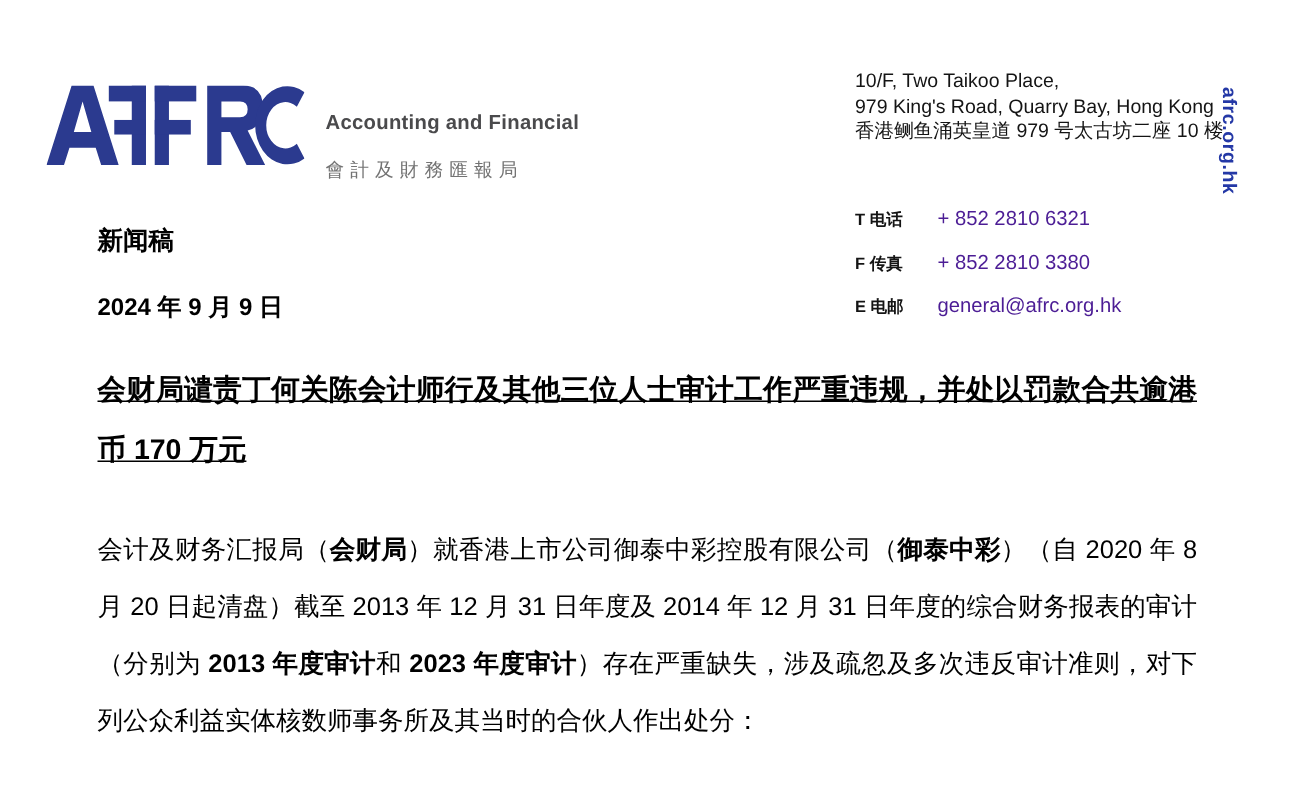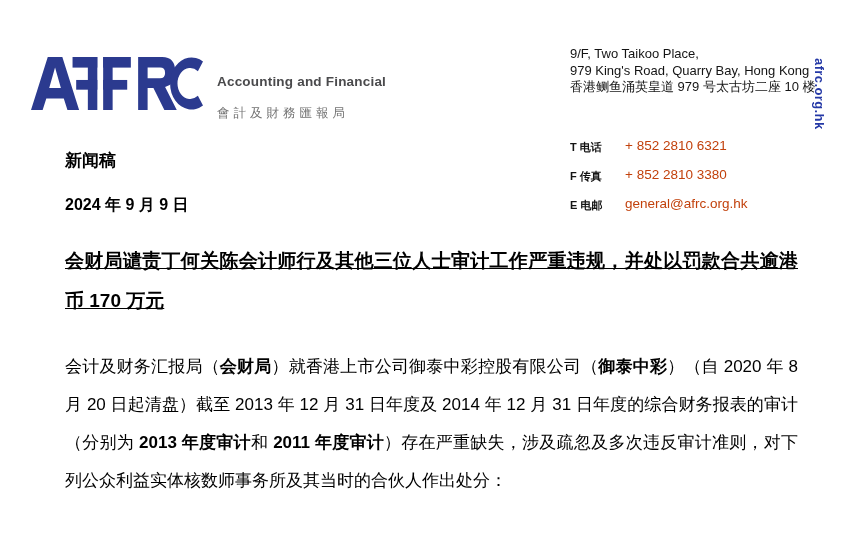--- a/index.html
+++ b/index.html
@@ -10,21 +10,21 @@
   
   .logo-wrap{position:absolute;left:31px;top:57px;width:172px;height:53px;}
   .logo-wrap svg{display:block;width:100%;height:100%;}
   .tagline{position:absolute;left:217px;top:74px;}
   .tagline .en{font-size:13.5px;font-weight:bold;color:#4a4a4c;line-height:15.5px;letter-spacing:.2px;}
   .tagline .zh{font-size:12.5px;font-weight:normal;color:#737373;letter-spacing:4px;margin-top:16px;line-height:15px;}
   .addr{position:absolute;left:570px;top:46px;font-size:13px;line-height:16.5px;color:#141414;}
   .contact{position:absolute;left:570px;top:126px;font-size:13px;}
   .contact .row{display:flex;line-height:15.6px;margin-top:12px;}
   .contact .lbl{width:55px;font-size:11px;font-weight:bold;padding-top:1.5px;color:#141414;}
-  .contact .val{font-size:13.5px;color:#c2410c;}
+  .contact .val{font-size:13.5px;color:#4c1d95;}
   .site-vert{position:absolute;left:810px;top:58px;width:20px;height:130px;}
   .site-vert span{
     position:absolute;left:17px;top:0;transform:rotate(90deg);transform-origin:0 0;
     white-space:nowrap;font-size:13px;font-weight:bold;color:#2438a6;letter-spacing:.4px;
   }
   
   .doctype{position:absolute;left:65px;top:149px;font-size:17px;font-weight:bold;color:#000;}
   .date{position:absolute;left:65px;top:195px;font-size:16px;color:#000;font-weight:bold;}
   .headline{
     position:absolute;left:65px;top:241px;width:733px;
@@ -61,21 +61,21 @@
       </g>
     </svg>
   </div>
 
   <div class="tagline">
     <div class="en">Accounting and Financial</div>
     <div class="zh">會計及財務匯報局</div>
   </div>
 
   <div class="addr">
-    <div>9/F, Two Taikoo Place,</div>
+    <div>10/F, Two Taikoo Place,</div>
     <div>979 King's Road, Quarry Bay, Hong Kong</div>
     <div>香港鲗鱼涌英皇道 979 号太古坊二座 10 楼</div>
   </div>
 
   <div class="contact">
     <div class="row">
       <span class="lbl">T 电话</span>
       <span class="val">+ 852 2810 6321</span>
     </div>
     <div class="row">
@@ -92,16 +92,16 @@
     <span>afrc.org.hk</span>
   </div>
 
   <div class="doctype">新闻稿</div>
 
   <div class="date">2024 年 9 月 9 日</div>
 
   <div class="headline">会财局谴责丁何关陈会计师行及其他三位人士审计工作严重违规，并处以罚款合共逾港币 170 万元</div>
 
   <div class="para">
-    <span>会计及财务汇报局（</span><span class="b">会财局</span><span>）就香港上市公司御泰中彩控股有限公司（</span><span class="b">御泰中彩</span><span>）（自 2020 年 8 月 20 日起清盘）截至 2013 年 12 月 31 日年度及 2014 年 12 月 31 日年度的综合财务报表的审计（分别为 </span><span class="b">2013 年度审计</span><span>和 </span><span class="b">2011 年度审计</span><span>）存在严重缺失，涉及疏忽及多次违反审计准则，对下列公众利益实体核数师事务所及其当时的合伙人作出处分：</span>
+    <span>会计及财务汇报局（</span><span class="b">会财局</span><span>）就香港上市公司御泰中彩控股有限公司（</span><span class="b">御泰中彩</span><span>）（自 2020 年 8 月 20 日起清盘）截至 2013 年 12 月 31 日年度及 2014 年 12 月 31 日年度的综合财务报表的审计（分别为 </span><span class="b">2013 年度审计</span><span>和 </span><span class="b">2023 年度审计</span><span>）存在严重缺失，涉及疏忽及多次违反审计准则，对下列公众利益实体核数师事务所及其当时的合伙人作出处分：</span>
   </div>
 
 </div>
 
 </body></html>

